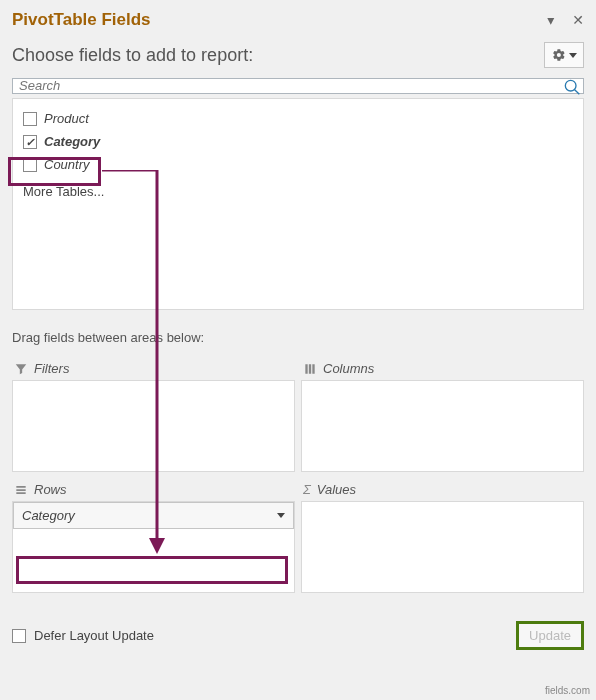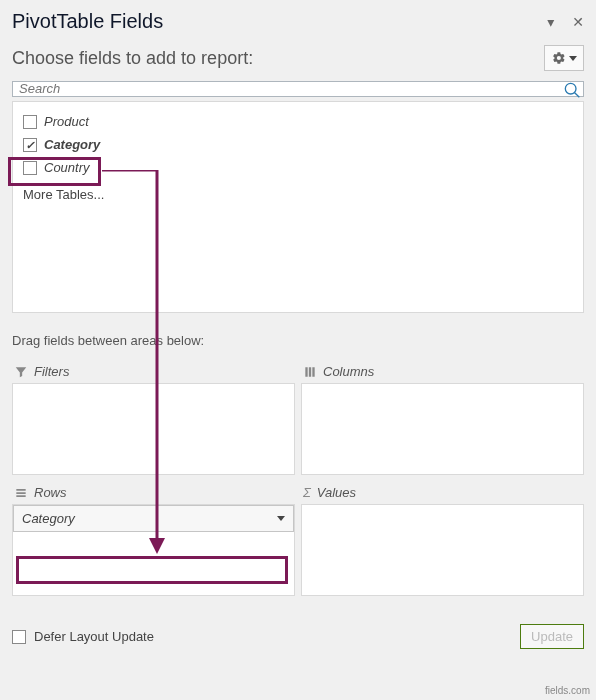--- a/index.html
+++ b/index.html
@@ -18,23 +18,23 @@
       display: flex;
       flex-direction: column;
     }
     .header {
       display: flex;
       align-items: center;
       justify-content: space-between;
       padding-bottom: 6px;
     }
     .title {
-      font-size: 20px;
-      color: #0f172a;
-      font-weight: 400;
+      font-size: 17px;
+      color: #a16207;
+      font-weight: 700;
     }
     .header-controls {
       display: flex;
       gap: 18px;
       align-items: center;
     }
     .header-controls span {
       color: #666;
       font-size: 14px;
       cursor: pointer;
@@ -202,21 +202,21 @@
       gap: 40px;
     }
     .defer {
       display: flex;
       align-items: center;
       gap: 8px;
       font-size: 13px;
       color: #444;
     }
     .update-btn {
-      border: 1px solid #4d7c0f;
+      border: 3px solid #4d7c0f;
       background: #f7f7f7;
       color: #bbb;
       font-size: 13px;
       padding: 4px 10px;
       cursor: default;
     }
     .watermark {
       position: absolute;
       bottom: 4px;
       right: 6px;

